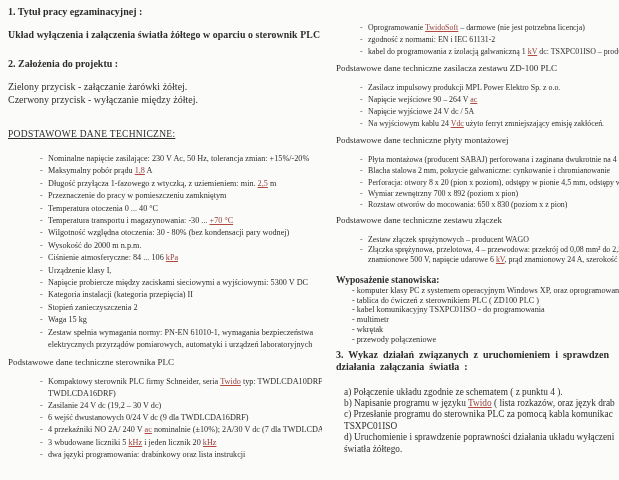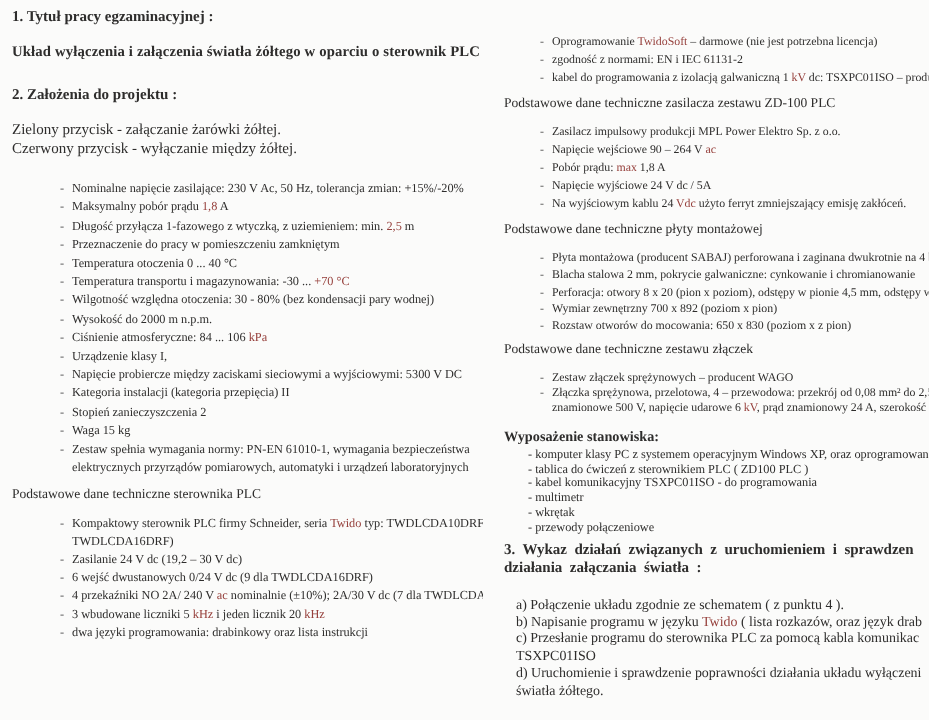--- a/index.html
+++ b/index.html
@@ -8,21 +8,21 @@
     background:#fbfbfa;color:#2e2d2c;
     font-family:"Liberation Serif","DejaVu Serif",serif;
     -webkit-font-smoothing:antialiased;
   }
   .doc{position:relative;width:506px;height:480px;}
   .col{position:absolute;top:0;height:480px;overflow:hidden;white-space:nowrap;}
   .col.left{left:0;width:322px;padding:6px 0 0 8px;box-sizing:border-box;}
   .col.right{left:330px;width:289px;padding:22px 0 0 6px;box-sizing:border-box;}
   .b{font-weight:bold;}
   .u{text-decoration:underline;}
-  .red{color:#96403c;text-decoration-color:#b34a42;}
+  .red{color:#96403c;text-decoration:underline;text-decoration-color:#b34a42;}
   
   .h1{font-size:10px;}
   .work-title{font-size:9.8px;margin-top:12px;letter-spacing:0.1px;}
   .h2{font-size:10px;margin-top:18px;}
   .assum{margin-top:12px;font-size:10px;line-height:12.5px;}
   .tech-head{margin-top:23px;font-size:9.5px;letter-spacing:0.3px;}
   .list .li{position:relative;}
   .li .dash{display:inline-block;width:8px;color:#555;}
   .left .list .li{padding-left:32px;font-size:8.2px;}
   .tech-list{margin-top:14px;line-height:12.4px;}
@@ -50,20 +50,21 @@
 <div class="doc">
 
   <div class="col left">
     <div class="h1 b">1. Tytuł pracy egzaminacyjnej :</div>
     <div class="work-title b">Układ wyłączenia i załączenia światła żółtego w oparciu o sterownik PLC</div>
     <div class="h2 b">2. Założenia do projektu :</div>
     <div class="assum">
       <div>Zielony przycisk - załączanie żarówki żółtej.</div>
       <div>Czerwony przycisk - wyłączanie między żółtej.</div>
     </div>
+    <div class="tech-head u">PODSTAWOWE DANE TECHNICZNE:</div>
     <div class="list tech-list">
         <div class="li"><span class="dash">-</span><span class="txt"><span>Nominalne napięcie zasilające: 230 V Ac, 50 Hz, tolerancja zmian: +15%/-20%</span></span></div>
         <div class="li"><span class="dash">-</span><span class="txt"><span>Maksymalny pobór prądu </span><span class="red">1,8</span><span> A</span></span></div>
         <div class="li"><span class="dash">-</span><span class="txt"><span>Długość przyłącza 1-fazowego z wtyczką, z uziemieniem: min. </span><span class="red">2,5</span><span> m</span></span></div>
         <div class="li"><span class="dash">-</span><span class="txt"><span>Przeznaczenie do pracy w pomieszczeniu zamkniętym</span></span></div>
         <div class="li"><span class="dash">-</span><span class="txt"><span>Temperatura otoczenia 0 ... 40 °C</span></span></div>
         <div class="li"><span class="dash">-</span><span class="txt"><span>Temperatura transportu i magazynowania: -30 ... </span><span class="red">+70 °C</span></span></div>
         <div class="li"><span class="dash">-</span><span class="txt"><span>Wilgotność względna otoczenia:  30 - 80% (bez kondensacji pary wodnej)</span></span></div>
         <div class="li"><span class="dash">-</span><span class="txt"><span>Wysokość do 2000 m n.p.m.</span></span></div>
         <div class="li"><span class="dash">-</span><span class="txt"><span>Ciśnienie atmosferyczne: 84 ... 106 </span><span class="red">kPa</span></span></div>
@@ -90,21 +91,20 @@
   <div class="col right">
     <div class="list cont-list">
         <div class="li"><span class="dash">-</span><span class="txt"><span>Oprogramowanie </span><span class="red">TwidoSoft</span><span> – darmowe (nie jest potrzebna licencja)</span></span></div>
         <div class="li"><span class="dash">-</span><span class="txt"><span>zgodność z normami: EN i IEC 61131-2</span></span></div>
         <div class="li"><span class="dash">-</span><span class="txt"><span>kabel do programowania z izolacją galwaniczną 1 </span><span class="red">kV</span><span> dc: TSXPC01ISO – produkcj</span></span></div>
       </div>
     <div class="sub-head">Podstawowe dane techniczne zasilacza zestawu ZD-100 PLC</div>
     <div class="list psu-list">
         <div class="li"><span class="dash">-</span><span class="txt"><span>Zasilacz impulsowy produkcji MPL Power Elektro Sp. z o.o.</span></span></div>
         <div class="li"><span class="dash">-</span><span class="txt"><span>Napięcie wejściowe 90 – 264 V </span><span class="red">ac</span></span></div>
-        <div class="li"><span class="dash">-</span><span class="txt"><span>Pobór prądu: </span><span class="red">max</span><span> 1,8 A</span></span></div>
         <div class="li"><span class="dash">-</span><span class="txt"><span>Napięcie wyjściowe 24 V dc / 5A</span></span></div>
         <div class="li"><span class="dash">-</span><span class="txt"><span>Na wyjściowym kablu 24 </span><span class="red">Vdc</span><span> użyto ferryt zmniejszający emisję zakłóceń.</span></span></div>
       </div>
     <div class="sub-head">Podstawowe dane techniczne płyty montażowej</div>
     <div class="list plate-list">
         <div class="li"><span class="dash">-</span><span class="txt"><span>Płyta montażowa (producent SABAJ) perforowana i zaginana dwukrotnie na 4 boki</span></span></div>
         <div class="li"><span class="dash">-</span><span class="txt"><span>Blacha stalowa 2 mm, pokrycie galwaniczne: cynkowanie i chromianowanie</span></span></div>
         <div class="li"><span class="dash">-</span><span class="txt"><span>Perforacja: otwory 8 x 20 (pion x poziom), odstępy w pionie 4,5 mm, odstępy w po</span></span></div>
         <div class="li"><span class="dash">-</span><span class="txt"><span>Wymiar zewnętrzny 700 x 892 (poziom x pion)</span></span></div>
         <div class="li"><span class="dash">-</span><span class="txt"><span>Rozstaw otworów do mocowania: 650 x 830 (poziom x z pion)</span></span></div>

